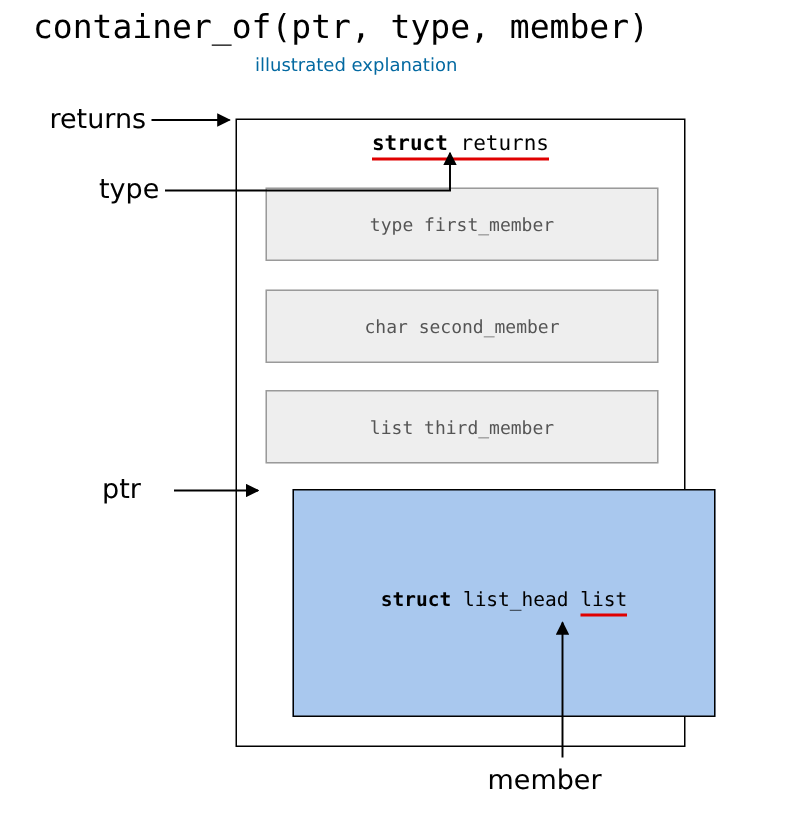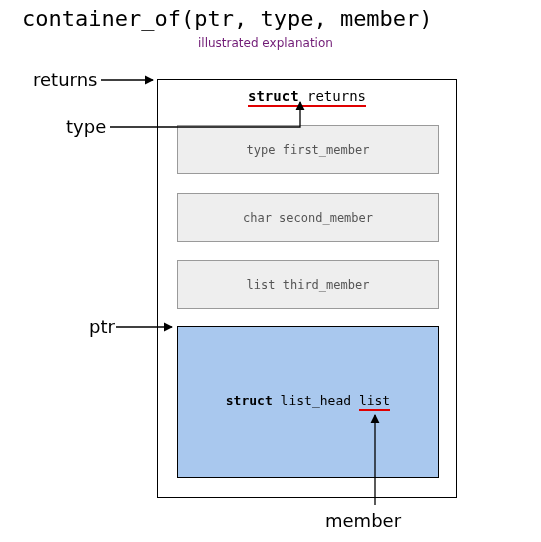--- a/index.html
+++ b/index.html
@@ -17,22 +17,21 @@
     left: 22px;
     font-family: "DejaVu Sans Mono", "Courier New", monospace;
     font-size: 22px;
     color: #000;
   }
   .subtitle {
     position: absolute;
     top: 36px;
     left: 170px;
     font-size: 12px;
-    color: #701a75;
-    margin-left: 28px;
+    color: #0369a1;
   }
   .struct-box {
     position: absolute;
     top: 79px;
     left: 157px;
     width: 300px;
     height: 419px;
     border: 1.5px solid #000;
     background: #fff;
   }
@@ -64,41 +63,41 @@
     font-family: "DejaVu Sans Mono", "Courier New", monospace;
     font-size: 12px;
     color: #555;
   }
   .m1 { top: 45px; }
   .m2 { top: 113px; }
   .m3 { top: 180px; }
   .list-box {
     position: absolute;
     top: 246px;
-    left: 19px;
-    width: 262px;
+    left: 37px;
+    width: 282px;
     height: 152px;
     background: #a9c8ee;
     border: 1.5px solid #000;
     display: flex;
     align-items: center;
     justify-content: center;
     font-family: "DejaVu Sans Mono", "Courier New", monospace;
     font-size: 13px;
     color: #000;
   }
   .list-box .struct-kw { font-weight: bold; }
   .label {
     position: absolute;
     font-size: 18px;
     color: #000;
   }
   .lab-returns { top: 69px; left: 33px; }
   .lab-type    { top: 116px; left: 66px; }
-  .lab-ptr     { top: 316px; left: 68px; margin-left: 21px; }
+  .lab-ptr     { top: 316px; left: 68px; }
   .lab-member  { top: 510px; left: 325px; }
   svg.arrows {
     position: absolute;
     top: 0; left: 0;
     width: 541px; height: 542px;
     pointer-events: none;
   }
 </style>
 </head>
 <body>

